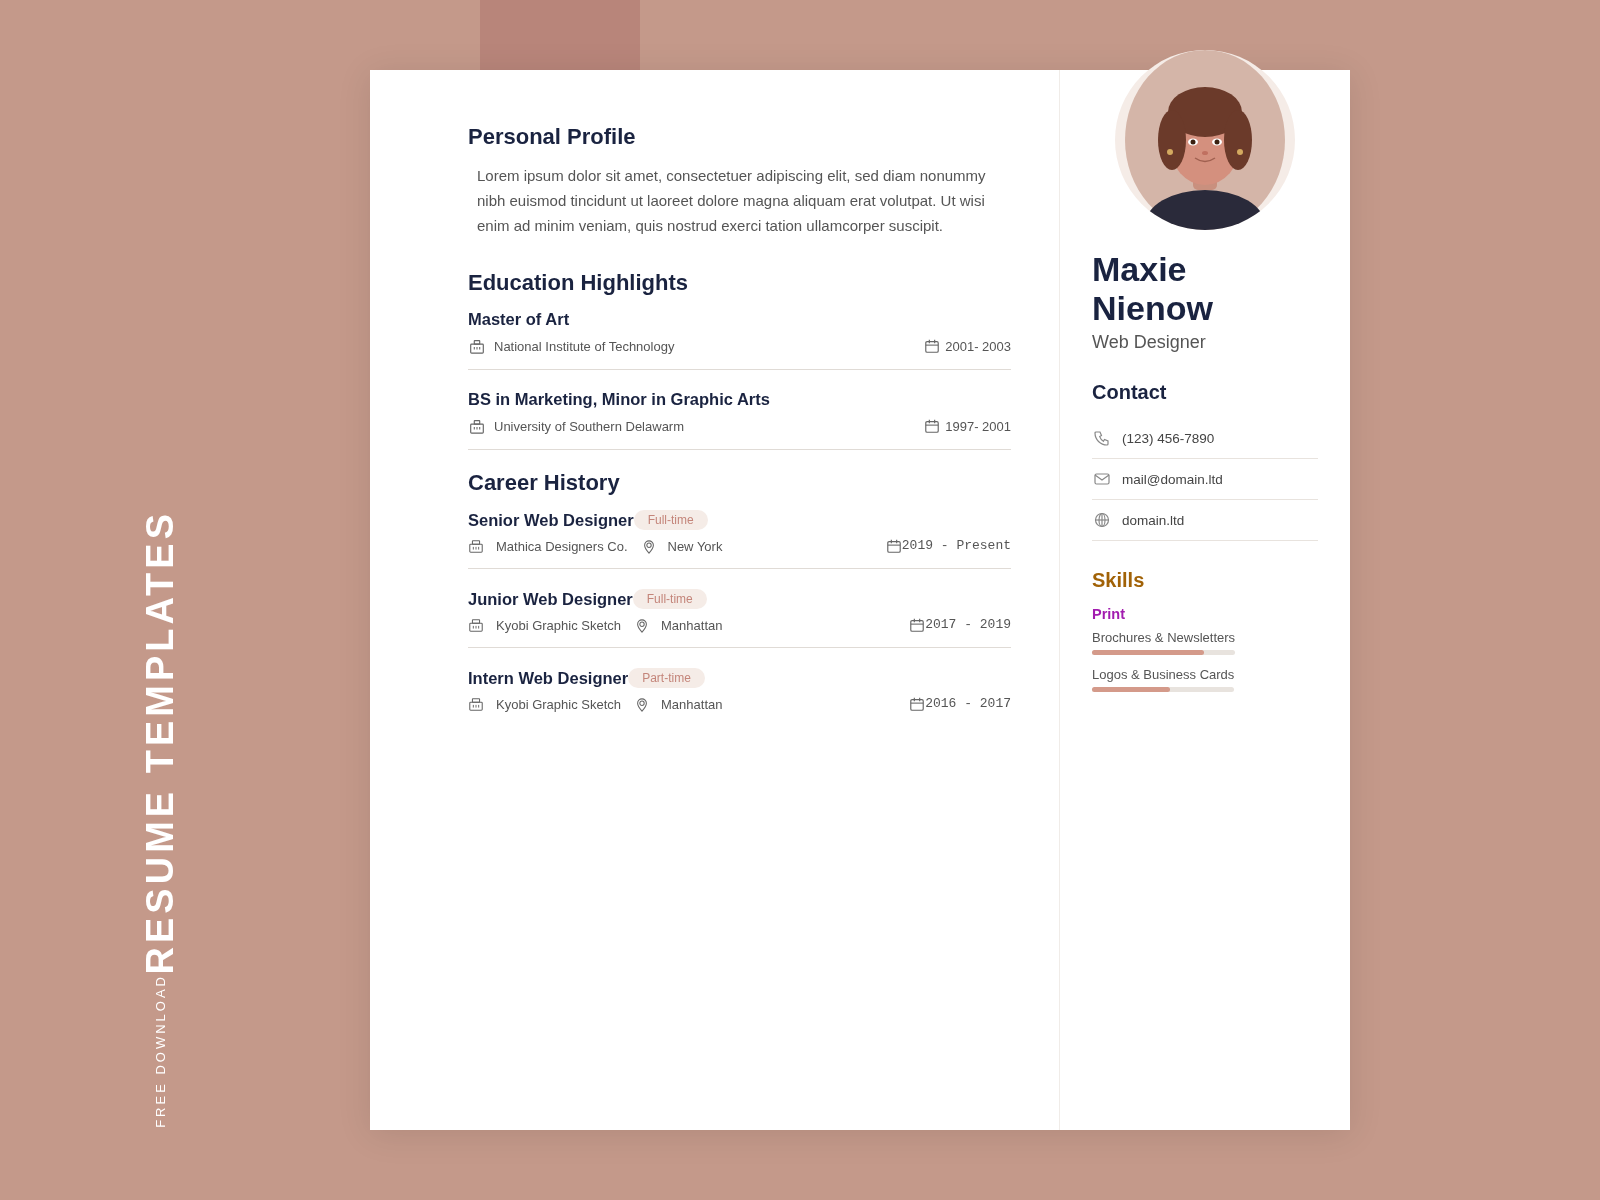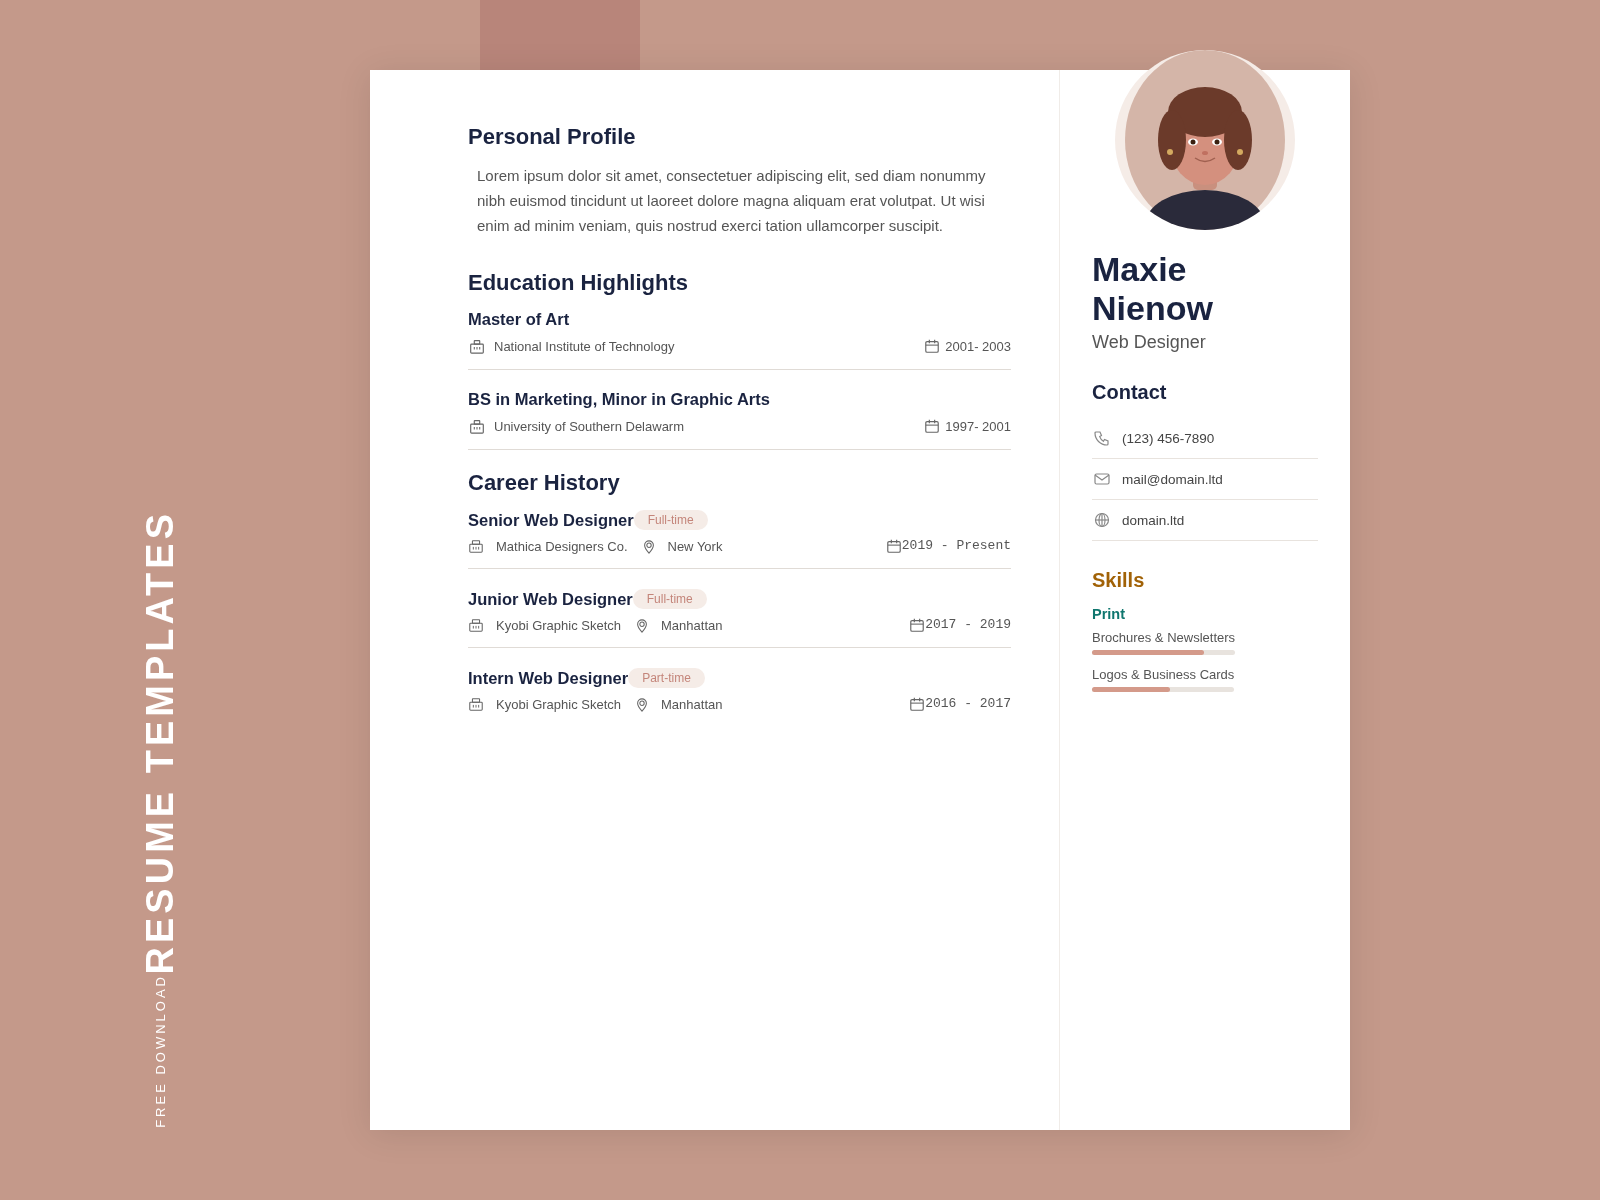--- a/index.html
+++ b/index.html
@@ -255,21 +255,21 @@
       font-size: 20px;
       font-weight: 800;
       color: #a16207;
       margin-top: 28px;
       margin-bottom: 14px;
       text-align: center;
     }
     .skills-subtitle {
       font-size: 14.5px;
       font-weight: 600;
-      color: #0f766e;
+      color: #a21caf;
       margin-bottom: 8px;
     }
     .skill-item {
       margin-bottom: 12px;
     }
     .skill-label {
       font-size: 13px;
       color: #555;
       margin-bottom: 5px;
     }

